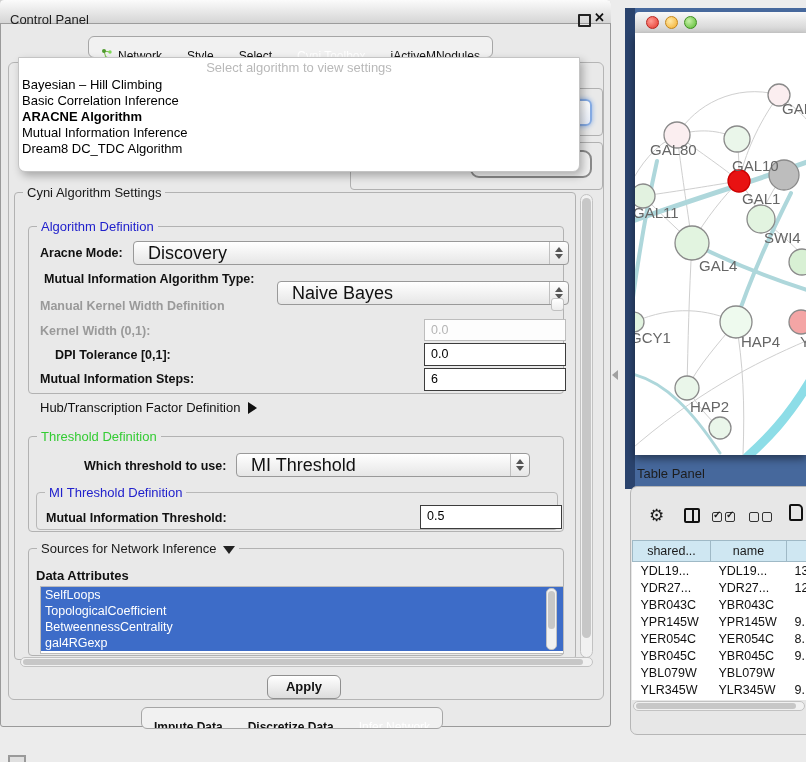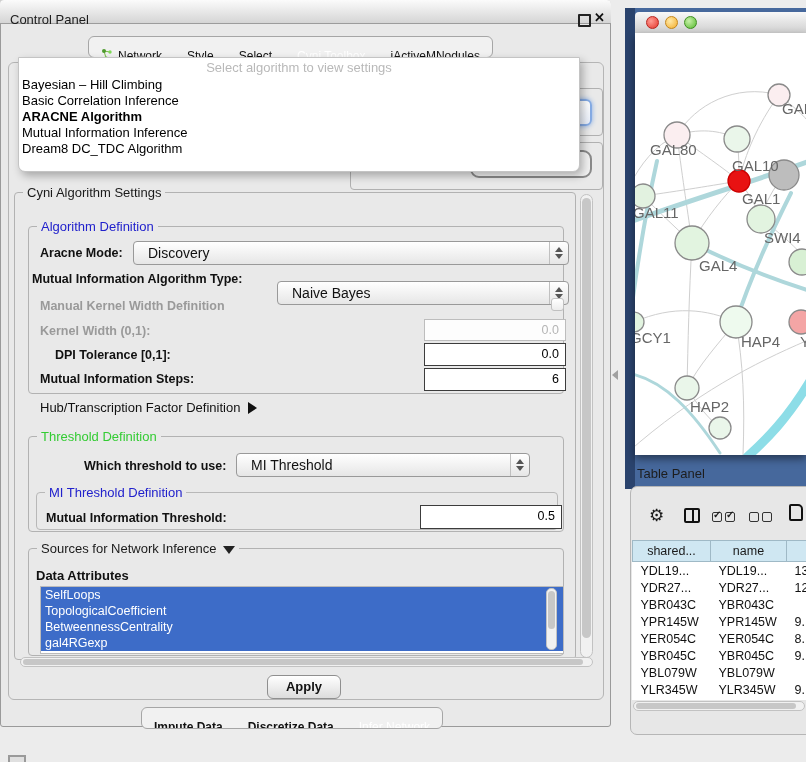--- a/index.html
+++ b/index.html
@@ -40,29 +40,29 @@
   .dd-item.bold{font-weight:bold;}
   
   .gbox{border:1px solid #b2b2b2;border-radius:4px;box-sizing:border-box;}
   .gleg{position:absolute;top:-8px;left:8px;background:#e9e9e9;padding:0 4px;font-size:13px;}
   .gleg.blue{color:#2121cc;}
   .gleg.green{color:#33cc33;}
   .lbl{font-size:12.5px;font-weight:bold;color:#111;white-space:nowrap;}
   .lbl.dis{color:#9a9a9a;}
   .combo{background:linear-gradient(#ffffff,#e6e6e6);border:1px solid #999;border-radius:4px;
          box-sizing:border-box;display:flex;align-items:center;height:24px;}
-  .combo .cv{flex:1;padding-left:14px;font-size:14px;color:#111;}
+  .combo .cv{flex:1;padding-left:14px;font-size:18px;color:#111;}
   .combo .spin{width:18px;display:flex;flex-direction:column;align-items:center;gap:2px;
                border-left:1px solid #c0c0c0;height:100%;justify-content:center;}
   .tri-up{width:0;height:0;border-left:4px solid transparent;border-right:4px solid transparent;
           border-bottom:5px solid #555;}
   .tri-dn{width:0;height:0;border-left:4px solid transparent;border-right:4px solid transparent;
           border-top:5px solid #555;}
   .tfield{background:#fff;border:1px solid #3c3c3c;box-sizing:border-box;
-          text-align:right;padding:0 6px;font-size:12.5px;line-height:21px;color:#000;}
+          padding:0 6px;font-size:12.5px;line-height:21px;color:#000;}
   .tfield.dis{border:1px solid #bdbdbd;color:#b5b5b5;background:#fdfdfd;}
   .chk{width:13px;height:13px;border:1px solid #c0c0c0;border-radius:3px;
        background:linear-gradient(#ffffff,#ececec);box-sizing:border-box;}
   .expander-arrow{display:inline-block;width:0;height:0;border-top:6px solid transparent;
        border-bottom:6px solid transparent;border-left:9px solid #111;margin-left:8px;vertical-align:-2px;}
   .collapse-arrow{display:inline-block;width:0;height:0;border-left:6px solid transparent;
        border-right:6px solid transparent;border-top:8px solid #222;margin-left:6px;vertical-align:-1px;}
   .attr-list{background:#fff;border:1px solid #bbb;box-sizing:border-box;overflow:hidden;}
   .attr-item{height:16px;line-height:16px;background:#3d6cc8;color:#fff;
              font-size:12.5px;padding-left:4px;}
@@ -174,21 +174,21 @@
   <span class="gleg blue">Algorithm Definition</span>
 </div>
 <span class="abs lbl" style="left:40px;top:246px;">Aracne Mode:</span>
 <div class="abs combo" style="left:133px;top:241px;width:436px;">
   <span class="cv">Discovery</span>
   <span class="spin">
       <span class="tri-up"></span>
       <span class="tri-dn"></span>
     </span>
 </div>
-<span class="abs lbl" style="left:32px;top:272px;text-align:right;">Mutual Information Algorithm Type:</span>
+<span class="abs lbl" style="left:44px;top:272px;text-align:right;">Mutual Information Algorithm Type:</span>
 <div class="abs combo" style="left:277px;top:266px;width:292px;margin-top:15px;">
   <span class="cv">Naive Bayes</span>
   <span class="spin">
       <span class="tri-up"></span>
       <span class="tri-dn"></span>
     </span>
 </div>
 <span class="abs lbl dis" style="left:40px;top:299px;">Manual Kernel Width Definition</span>
 <div class="abs chk" style="left:551px;top:298px;"></div>
 <span class="abs lbl dis" style="left:40px;top:324px;">Kernel Width (0,1):</span>

